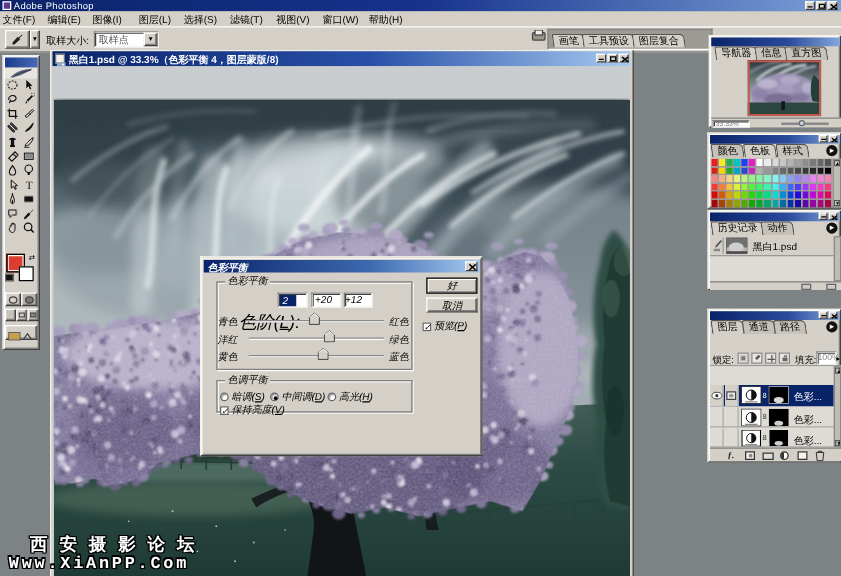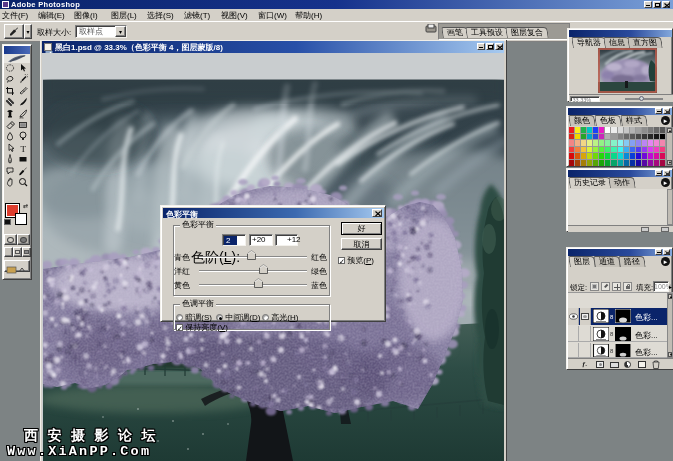--- a/index.html
+++ b/index.html
@@ -13,21 +13,21 @@
 .capbtn { position:absolute; width:8px; height:7px; background:#d4d0c8; border-top:1px solid #fff; border-left:1px solid #fff; border-right:1px solid #404040; border-bottom:1px solid #404040; font-size:6px; line-height:5px; text-align:center; color:#000; }
 .tab { position:absolute; height:11px; background:#d4d0c8; border:1px solid #555; border-bottom:none; border-radius:2px 4px 0 0; font-size:8px; line-height:10px; padding:0 4px; color:#000; transform:skewX(8deg); }
 .gbox { position:absolute; border:1px solid #808080; box-shadow:inset 1px 1px 0 #fff, 1px 1px 0 #fff; }
 .glabel { position:absolute; top:-6px; left:6px; background:#d4d0c8; padding:0 2px; font-size:8px; line-height:10px; }
 </style>
 </head>
 <body>
 
 <div class="abs" style="left:0;top:0;width:673px;height:9px;background:linear-gradient(90deg,#0a246a 0%,#16328c 50%,#7aa0d8 100%);"></div>
 <div class="abs" style="left:2px;top:1px;width:7px;height:7px;background:#5a3a8a;border:1px solid #fff;"></div>
-<div class="abs" style="left:11px;top:0px;font-size:7.5px;font-weight:bold;color:#fff;line-height:9px;letter-spacing:0.3px;">Adobe Photoshop</div>
+<div class="abs" style="left:11px;top:0px;font-size:7.5px;font-weight:normal;color:#fff;line-height:9px;letter-spacing:0.3px;">Adobe Photoshop</div>
 <div class="capbtn" style="left:644px;top:1px;">
     <div style="position:absolute;left:1px;bottom:1px;width:4px;height:1.5px;background:#000;"></div>
   </div>
 <div class="capbtn" style="left:653px;top:1px;">
     <div style="position:absolute;left:1px;top:1px;width:4.5px;height:4px;border:1px solid #000;border-top-width:1.5px;"></div>
   </div>
 <div class="capbtn" style="left:662px;top:1px;">
     <svg width="6" height="5" viewBox="0 0 6 5" style="position:absolute;left:0.5px;top:0.5px;">
       <path d="M0.5,0.5 L5.5,4.5 M5.5,0.5 L0.5,4.5" stroke="#000" stroke-width="1.1"></path>
     </svg>
@@ -1846,20 +1846,34 @@
         <svg width="5" height="4" viewBox="0 0 5 4" style="position:absolute;left:0.5px;top:0.5px;">
           <path d="M0.5,0.5 L4.5,3.5 M4.5,0.5 L0.5,3.5" stroke="#000" stroke-width="1"></path>
         </svg>
       </div>
   <div class="abs" style="left:2px;top:8px;width:103px;height:11px;">
     <div class="tab" style="left:0px;top:0;">历史记录</div>
     <div class="tab" style="left:40px;top:0;background:#c6c2ba;">动作</div>
     <div style="position:absolute;right:2px;top:1px;width:9px;height:9px;border-radius:50%;background:#111;color:#fff;font-size:7px;line-height:9px;text-align:center;">▸</div>
   </div>
   <div class="abs" style="left:1px;top:20px;width:99px;height:36px;background:#dedbd4;">
+    <div style="position:absolute;left:0;top:0;width:99px;height:16px;background:#d4d0c8;border-bottom:1px solid #999;">
+      <div style="position:absolute;left:1px;top:1px;width:10px;height:13px;border-right:1px solid #999;"><svg width="8" height="11" viewBox="0 0 8 11" style="margin:1px">
+              <path d="M6.5,1 L7.5,2 L3.5,6.5 L2,7 L2.5,5.5 Z" fill="#555"></path>
+              <rect x="1" y="8" width="5" height="2" fill="#888"></rect>
+            </svg></div>
+      <svg style="position:absolute;left:13px;top:1px;" width="17" height="13" viewBox="0 0 17 13">
+            <rect width="17" height="13" fill="#b8b8b8"></rect>
+            <rect y="0" width="17" height="8" fill="#707070"></rect>
+            <ellipse cx="8" cy="8" rx="6" ry="4" fill="#cfcfcf"></ellipse>
+            <rect y="11" width="17" height="2" fill="#4a4a4a"></rect>
+            <rect x="0.2" y="0.2" width="16.6" height="12.6" fill="none" stroke="#333" stroke-width="0.5"></rect>
+          </svg>
+      <span style="position:absolute;left:34px;top:3px;font-size:8px;">黑白1.psd</span>
+    </div>
   </div>
   <div class="abs" style="left:100px;top:20px;width:6px;height:36px;background:#c0bcb4;border:1px solid #888;"></div>
   <div class="abs" style="left:1px;top:56px;width:105px;height:7px;border-top:1px solid #808080;background:#d4d0c8;">
     <div style="position:absolute;right:24px;top:1px;width:8px;height:5px;border:1px solid #666;background:#ccc;"></div>
     <div style="position:absolute;right:4px;top:1px;width:8px;height:5px;border:1px solid #666;background:#ccc;"></div>
   </div>
 </div>
 
 <div class="abs win98" style="left:566px;top:247px;width:107px;height:123px;">
   <div class="abs tbar" style="left:1px;top:1px;width:104px;height:7px;"></div>
@@ -1971,37 +1985,37 @@
     <div style="position:absolute;left:56px;top:2px;width:7px;height:7px;border-radius:50%;background:conic-gradient(#fff 0 50%,#333 50% 100%);border:1px solid #333;"></div>
     <div style="position:absolute;left:70px;top:2px;width:8px;height:7px;border:1px solid #333;background:#f4f2ec;"></div>
     <svg style="position:absolute;left:84px;top:1px;" width="8" height="9" viewBox="0 0 8 9">
           <path d="M1,2 L7,2 L6.3,8.5 L1.7,8.5 Z M2.5,2 L2.5,1 L5.5,1 L5.5,2" fill="none" stroke="#333" stroke-width="0.8"></path>
         </svg>
   </div>
 </div>
 </div>
 
 <div id="dialog">
-<div class="abs win98" style="left:160px;top:205px;width:226px;height:117px;">
+<div class="abs win98" style="left:160px;top:205px;width:226px;height:160px;font-style:italic;">
   <div class="abs" style="left:2px;top:2px;width:221px;height:10px;background:linear-gradient(90deg,#0a246a,#3c6ab0 60%,#a6caf0);"></div>
   <div class="abs" style="left:5px;top:3px;font-size:8px;font-weight:bold;color:#fff;">色彩平衡</div>
   <div class="capbtn" style="left:211px;top:3px;width:10px;height:8px;">
         <svg width="6" height="6" viewBox="0 0 6 6" style="position:absolute;left:1.5px;top:0.5px;">
           <path d="M0.5,0.5 L5.5,5 M5.5,0.5 L0.5,5" stroke="#000" stroke-width="1.1"></path>
         </svg>
       </div>
 
   <div class="gbox" style="left:12px;top:19px;width:157px;height:71px;">
     <div class="glabel">色彩平衡</div>
     <span style="position:absolute;left:17px;top:23px;font-size:14px;">色阶(<u>L</u>):</span>
     <div class="inset" style="position:absolute;left:48px;top:8px;width:24px;height:12px;">
           <div style="margin:1px;width:13px;height:9px;background:#0a246a;color:#fff;font-size:8px;line-height:9px;padding-left:2px;">2</div>
         </div>
     <div class="inset" style="position:absolute;left:75px;top:8px;width:24px;height:12px;font-size:8px;line-height:10px;padding-left:2px;">+20</div>
-    <div class="inset" style="position:absolute;left:101px;top:8px;width:23px;height:12px;font-size:8px;line-height:10px;padding-left:11px;">+12</div>
+    <div class="inset" style="position:absolute;left:101px;top:8px;width:23px;height:12px;font-size:8px;line-height:10px;padding-left:0;">+12</div>
 
     <span style="position:absolute;left:0px;top:26px;font-size:8px;">青色</span>
     <span style="position:absolute;left:137px;top:26px;font-size:8px;">红色</span>
     <div style="position:absolute;left:25px;top:30px;width:108px;height:2px;background:#888;border-bottom:1px solid #fff;"></div>
     <svg style="position:absolute;left:73px;top:24px;" width="9" height="10" viewBox="0 0 9 10">
           <path d="M4.5,0.5 L8.5,4 L8.5,9.5 L0.5,9.5 L0.5,4 Z" fill="#d4d0c8" stroke="#404040" stroke-width="0.8"></path>
           <path d="M1,4 L4.5,1 L8,4" fill="none" stroke="#fff" stroke-width="0.8"></path>
         </svg>
     <span style="position:absolute;left:0px;top:40px;font-size:8px;">洋红</span>
     <span style="position:absolute;left:137px;top:40px;font-size:8px;">绿色</span>

